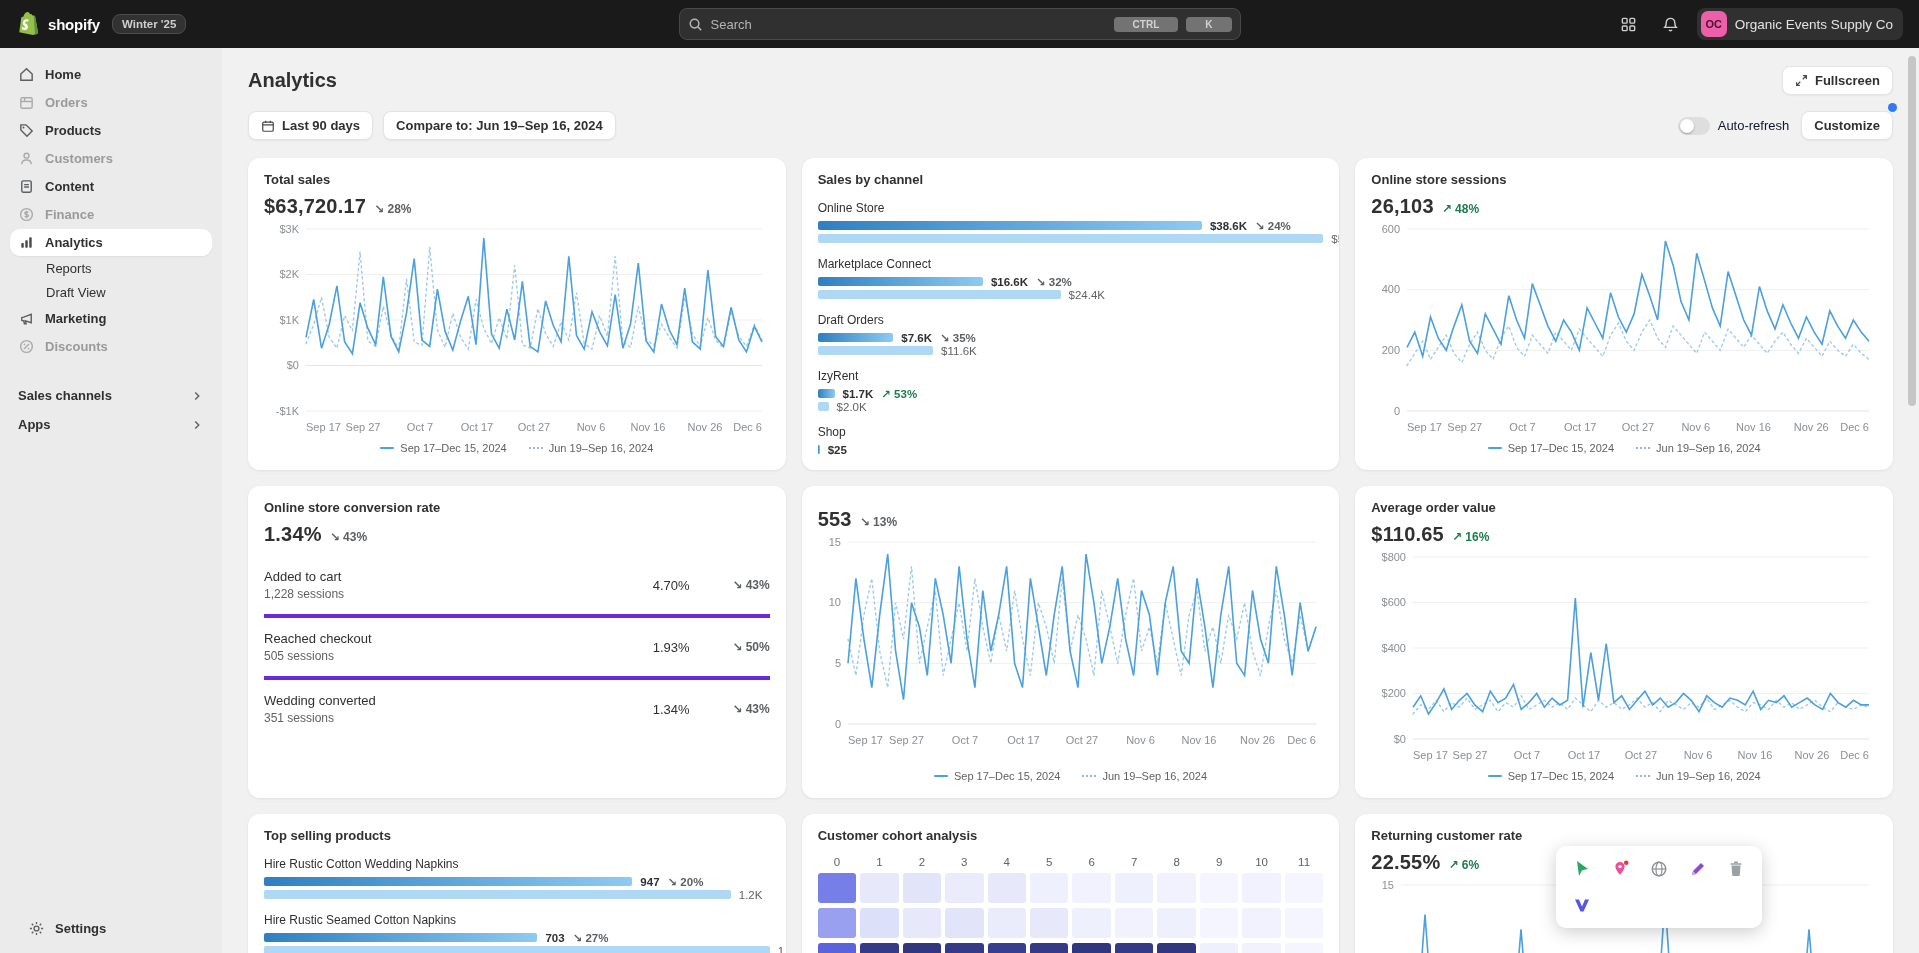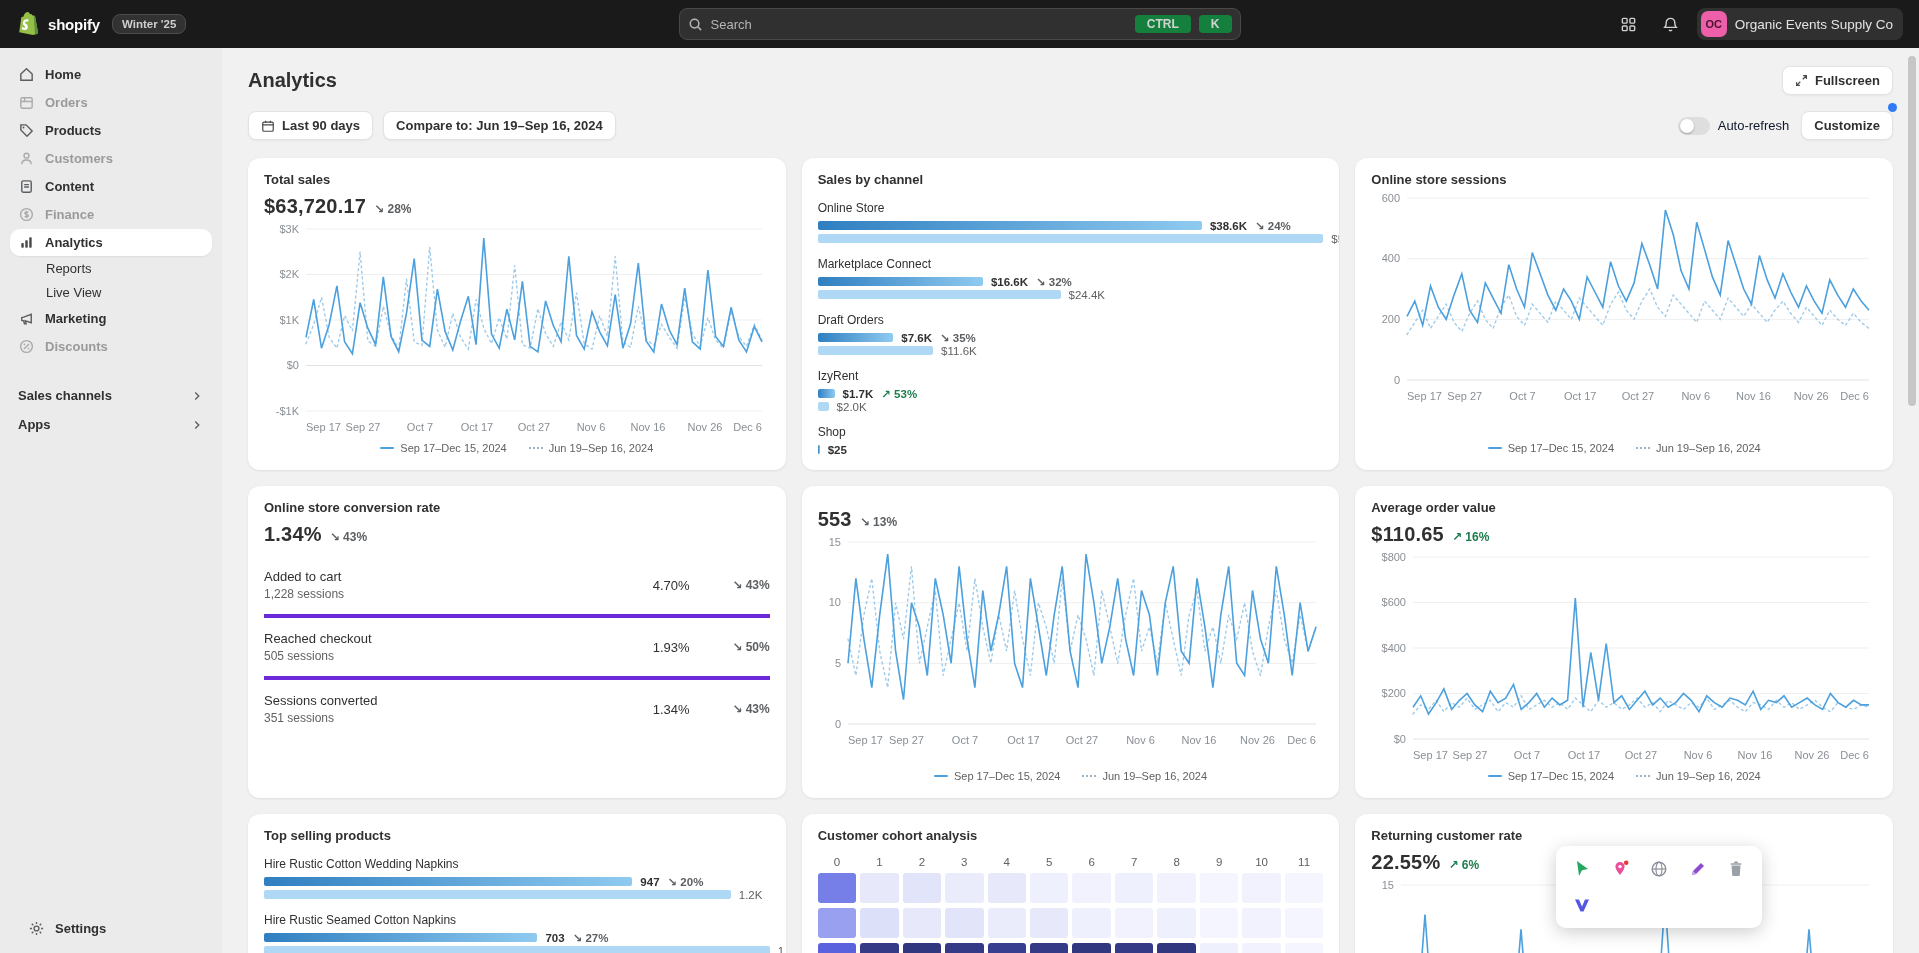--- a/index.html
+++ b/index.html
@@ -10,22 +10,22 @@
   .topbar { height:48px; background:#1a1a1a; display:flex; align-items:center;
     padding:0 16px; position:relative; z-index:50; }
   .logo-wrap { display:flex; align-items:center; gap:8px; }
   .logo-word { color:#fff; font-size:15px; font-weight:700; letter-spacing:-.2px; }
   .version-badge { background:#323232; border:1px solid #4c4c4c; color:#cfcfcf;
     font-size:11.5px; font-weight:600; border-radius:8px; padding:3px 9px; }
   .searchbar { position:absolute; left:50%; transform:translateX(-50%);
     width:562px; height:32px; background:#303030; border:1px solid #494949;
     border-radius:8px; display:flex; align-items:center; gap:8px; padding:0 8px; cursor:pointer; }
   .searchbar .ph { color:#b5b5b5; font-size:13px; flex:1; }
-  .kbd { background:#15803d; color:#d2d2d2; border-radius:4px; font-size:12px;
-    font-weight:700; padding:2px 12px; }
+  .kbd { background:#737373; color:#d2d2d2; border-radius:4px; font-size:10px;
+    font-weight:700; padding:2px 19px; }
   .top-right { margin-left:auto; display:flex; align-items:center; gap:10px; }
   .icon-btn { width:32px; height:32px; border-radius:8px; display:flex;
     align-items:center; justify-content:center; background:transparent; border:none; cursor:pointer; }
   .account-pill { display:flex; align-items:center; gap:8px; background:#303030;
     border-radius:8px; padding:3px 10px 3px 4px; cursor:pointer; }
   .avatar { width:26px; height:26px; border-radius:7px; background:#ed5fa9;
     color:#47132e; font-size:11px; font-weight:700; display:flex; align-items:center; justify-content:center; }
   .store-name { color:#e3e3e3; font-size:13.5px; font-weight:500; }
 
   
@@ -226,21 +226,21 @@
           <rect x="3.5" y="9.5" width="2.6" height="5" rx=".8"></rect>
           <rect x="7.7" y="6.5" width="2.6" height="8" rx=".8"></rect>
           <rect x="11.9" y="3.5" width="2.6" height="11" rx=".8"></rect>
         </svg>
       <span>Analytics</span>
     </div>
     <div class="nav-sub">
       <span>Reports</span>
     </div>
     <div class="nav-sub">
-      <span>Live View</span>
+      <span>Draft View</span>
     </div>
     <div class="nav-item">
       <svg width="17" height="17" viewBox="0 0 18 18" fill="none" stroke="#5c5f62" stroke-width="1.5">
           <path d="M4 8v3l2 .4.8 3.1h1.8l-.8-3 6.2 2V4.5L6 7.5z"></path>
         </svg>
       <span>Marketing</span>
     </div>
     <div class="nav-item dimmed">
       <svg width="17" height="17" viewBox="0 0 18 18" fill="none" stroke="#5c5f62" stroke-width="1.5">
           <circle cx="9" cy="9" r="6.2"></circle>
@@ -412,20 +412,24 @@
               <div class="bar-line">
                 <div class="bar cur" style="width: 0.4%;"></div>
                 <span class="bar-val">$25</span>
               </div>
             </div>
           </div>
       </section>
 
       <section class="card">
         <div class="card-title">Online store sessions</div>
+        <div class="metric-row">
+          <span class="metric">26,103</span>
+          <span class="delta up">↗ 48%</span>
+        </div>
         <div class="chart-line">
             <svg width="506" height="213">
               <line x1="36" x2="498" y1="7" y2="7" stroke="#efefef"></line>
               <text x="29" y="10.5" text-anchor="end" class="tick">600</text>
               <line x1="36" x2="498" y1="67.66666666666666" y2="67.66666666666666" stroke="#efefef"></line>
               <text x="29" y="71.16666666666666" text-anchor="end" class="tick">400</text>
               <line x1="36" x2="498" y1="128.33333333333331" y2="128.33333333333331" stroke="#efefef"></line>
               <text x="29" y="131.83333333333331" text-anchor="end" class="tick">200</text>
               <line x1="36" x2="498" y1="189" y2="189" stroke="#e3e3e3"></line>
               <text x="29" y="192.5" text-anchor="end" class="tick">0</text>
@@ -472,21 +476,21 @@
           <div class="conv-row">
             <div class="conv-left">
               <div class="conv-label">Reached checkout</div>
               <div class="conv-sub">505 sessions</div>
             </div>
             <div class="conv-rate">1.93%</div>
             <div class="conv-delta delta down">↘ 50%</div>
           </div>
           <div class="conv-row">
             <div class="conv-left">
-              <div class="conv-label">Sessions converted</div>
+              <div class="conv-label">Wedding converted</div>
               <div class="conv-sub">351 sessions</div>
             </div>
             <div class="conv-rate">1.34%</div>
             <div class="conv-delta delta down">↘ 43%</div>
           </div>
         </div>
       </section>
 
       <section class="card">
         <div class="metric-row">

